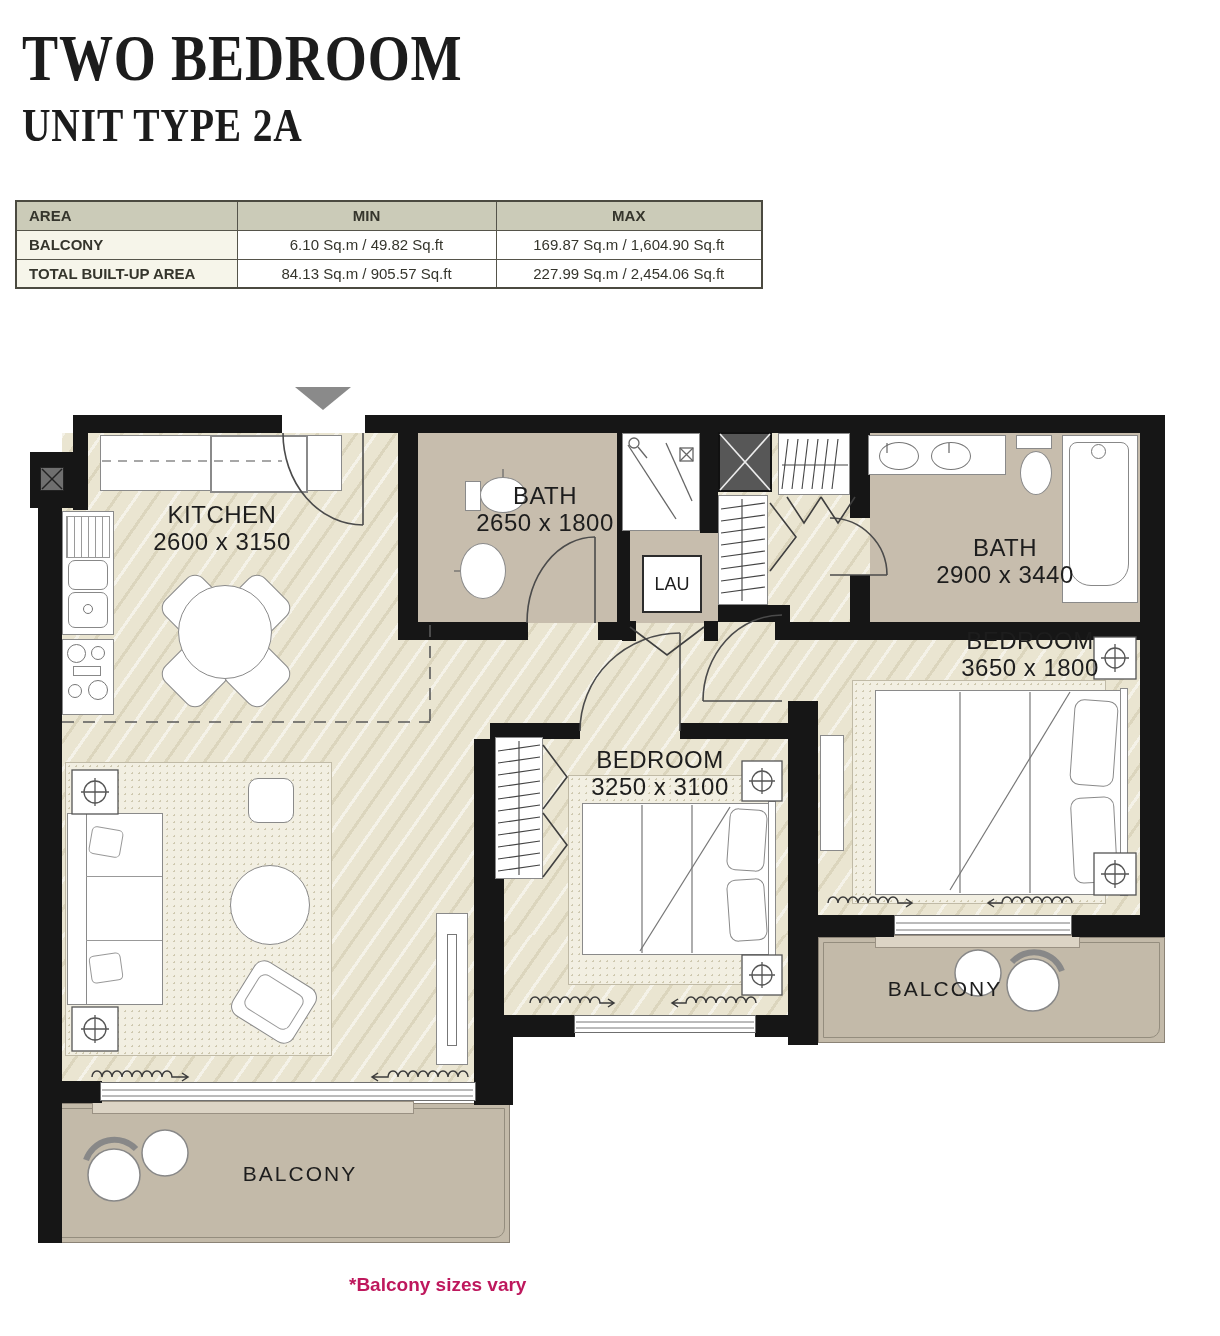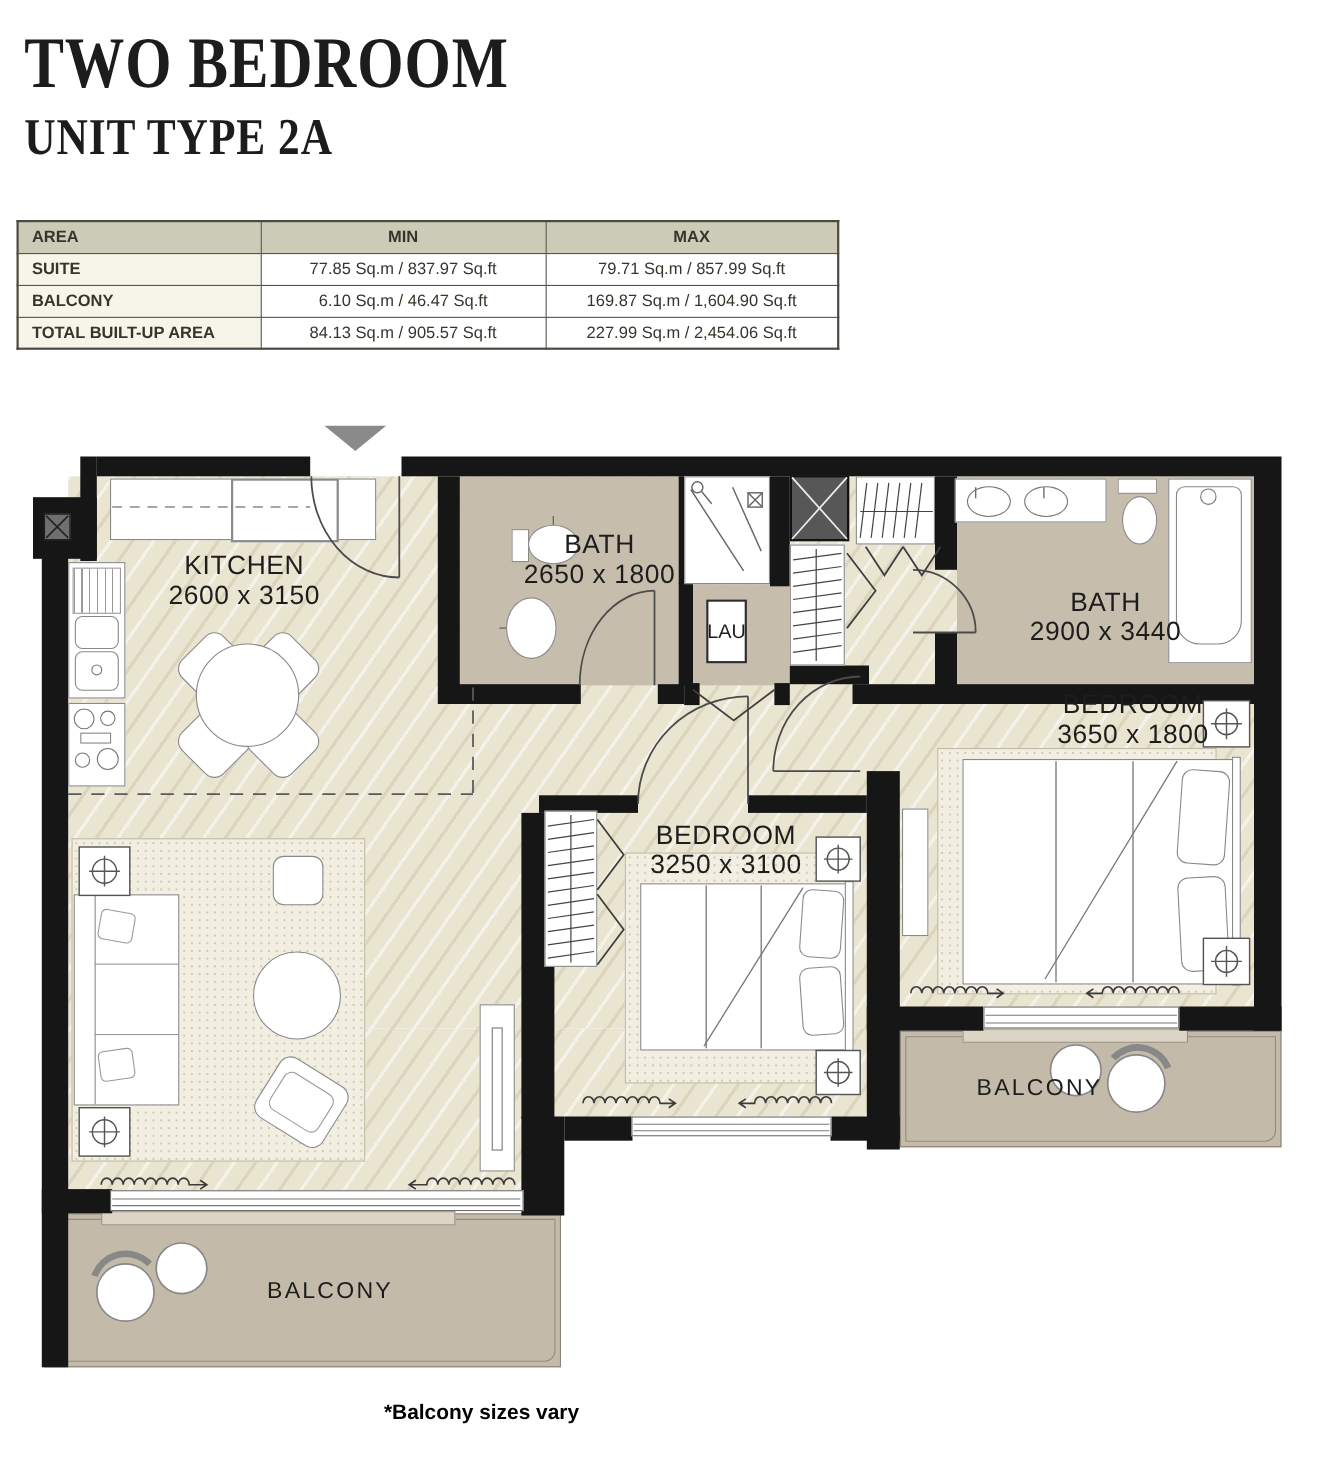--- a/index.html
+++ b/index.html
@@ -42,44 +42,39 @@
   .room-label{position:absolute;font-size:24px;line-height:1.12;color:#1d1d1d;
               text-align:center;letter-spacing:.5px;white-space:nowrap;}
   .small-label{font-size:21px;letter-spacing:2px;}
   .lau-box{position:absolute;background:#fff;border:2px solid #2c2c2c;display:flex;
            align-items:center;justify-content:center;font-size:18px;color:#1d1d1d;box-sizing:border-box;}
   .shaft{position:absolute;background:#575757;border:2px solid #111;box-sizing:border-box;}
   .win{position:absolute;background:#fff;border:1px solid #6f6f6f;box-sizing:border-box;}
   .entry-arrow{position:absolute;width:0;height:0;border-left:28px solid transparent;
                border-right:28px solid transparent;border-top:23px solid #8a8a8a;}
   .xwin{position:absolute;background:#6f6f6f;border:1px solid #222;box-sizing:border-box;}
-  .note{position:absolute;left:349px;top:1274px;font-size:19px;font-weight:700;color:#000000;}
+  .note{position:absolute;left:349px;top:1274px;font-size:19px;font-weight:700;color:#be185d;}
   svg.overlay{position:absolute;left:0;top:0;pointer-events:none;}
 </style>
 </head>
 <body>
 
 <div class="title">TWO BEDROOM</div>
 <div class="subtitle">UNIT TYPE 2A</div>
 
 <table class="area">
   <tbody>
       <tr>
     <th class="c1">AREA</th>
     <th class="c2">MIN</th>
     <th class="c3">MAX</th>
   </tr>
   <tr>
-    <td class="lbl">SUITE</td>
-    <td class="val">77.85 Sq.m / 837.97 Sq.ft</td>
-    <td class="val">79.71 Sq.m / 857.99 Sq.ft</td>
-  </tr>
-  <tr>
     <td class="lbl">BALCONY</td>
-    <td class="val">6.10 Sq.m / 46.47 Sq.ft</td>
+    <td class="val">6.10 Sq.m / 49.82 Sq.ft</td>
     <td class="val">169.87 Sq.m / 1,604.90 Sq.ft</td>
   </tr>
   <tr>
     <td class="lbl">TOTAL BUILT-UP AREA</td>
     <td class="val">84.13 Sq.m / 905.57 Sq.ft</td>
     <td class="val">227.99 Sq.m / 2,454.06 Sq.ft</td>
   </tr>
 </tbody>
   </table>
 
@@ -159,21 +154,21 @@
   <div class="fix" style="left:200px;top:196px;width:54px;height:54px;border-radius:12px;transform:rotate(-45deg);"></div>
   <div class="fix" style="left:138px;top:262px;width:54px;height:54px;border-radius:12px;transform:rotate(-45deg);"></div>
   <div class="fix" style="left:200px;top:262px;width:54px;height:54px;border-radius:12px;transform:rotate(45deg);"></div>
   <div class="fix round" style="left:148px;top:200px;width:94px;height:94px;"></div>
 
   <div class="fix" style="left:435px;top:96px;width:16px;height:30px;"></div>
   <div class="fix round" style="left:450px;top:92px;width:46px;height:36px;"></div>
   <div class="fix round" style="left:430px;top:158px;width:46px;height:56px;"></div>
   <div class="fix" style="left:592px;top:48px;width:78px;height:98px;border-width:1px;"></div>
 
-  <div class="lau-box" style="left:612px;top:160px;width:37px;height:58px;">
+  <div class="lau-box" style="left:612px;top:170px;width:60px;height:58px;">
     <span>LAU</span>
   </div>
 
   <div class="fix" style="left:838px;top:50px;width:138px;height:40px;">
     <div class="round" style="position:absolute;left:10px;top:6px;width:38px;height:26px;border:1.5px solid #777;"></div>
     <div class="round" style="position:absolute;left:62px;top:6px;width:38px;height:26px;border:1.5px solid #777;"></div>
   </div>
   <div class="fix" style="left:986px;top:50px;width:36px;height:14px;"></div>
   <div class="fix round" style="left:990px;top:66px;width:32px;height:44px;"></div>
   <div class="fix" style="left:1032px;top:50px;width:76px;height:168px;">

